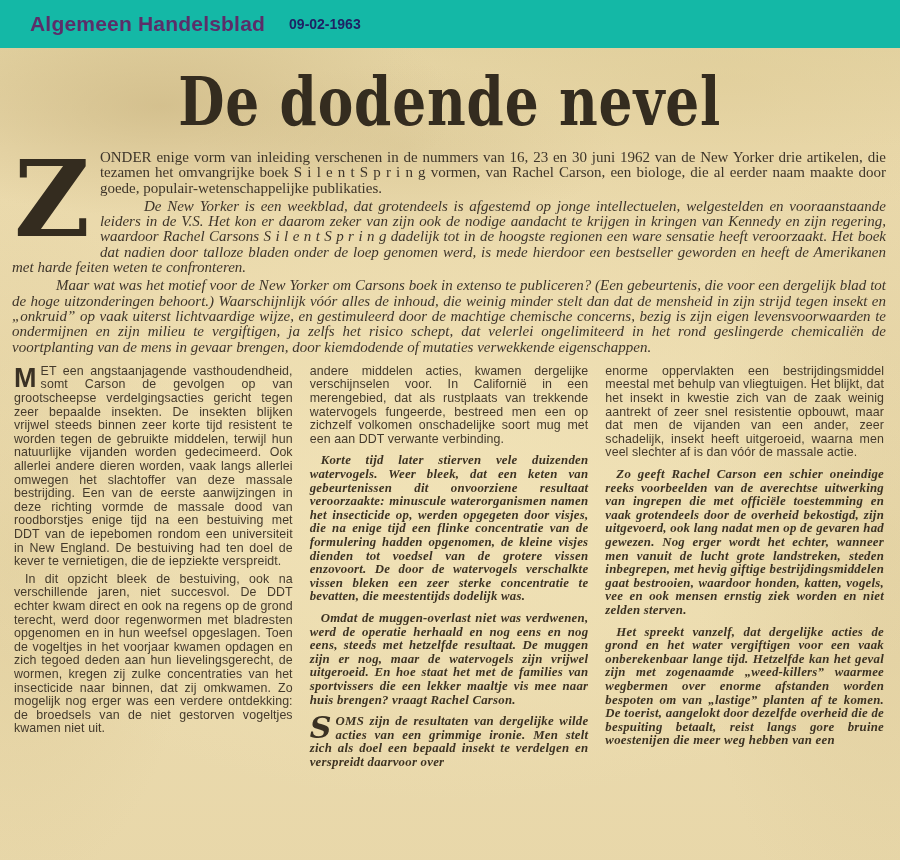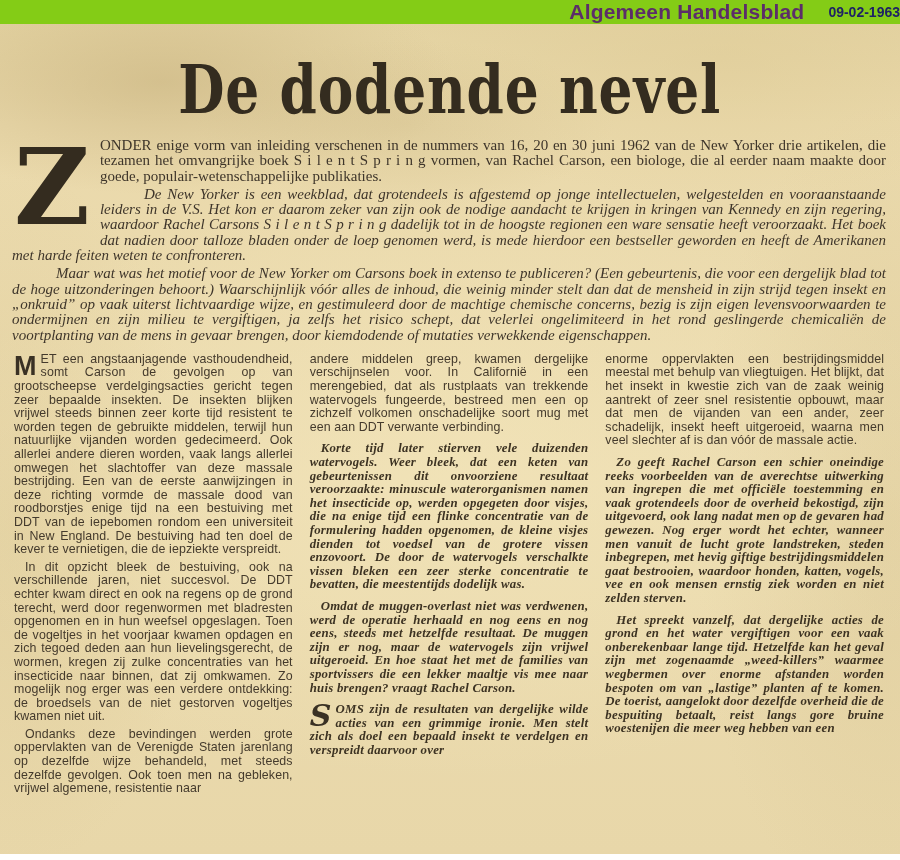--- a/index.html
+++ b/index.html
@@ -2,23 +2,22 @@
 <html><head>
 <meta charset="utf-8">
 <style>
   html,body{margin:0;padding:0;}
   body{
     width:900px;height:860px;overflow:hidden;
     font-family:"Liberation Serif",serif;
     background:#ffffff;
   }
   .masthead{
-    height:24px;background:#84cc16;display:flex;align-items:center;gap:14px;
+    height:48px;background:#14b8a6;display:flex;align-items:center;gap:14px;
     padding-left:30px;
-    justify-content:flex-end;
   }
   .pub-title{
     font-family:"Liberation Sans",sans-serif;font-weight:bold;
     font-size:21px;color:#5c2d69;letter-spacing:.2px;
   }
   .pub-date{
     font-family:"Liberation Sans",sans-serif;font-weight:bold;
     font-size:14px;color:#1e2264;margin-left:10px;
   }
   .paper{
@@ -28,21 +27,21 @@
       radial-gradient(ellipse 420px 160px at 18% 7%, rgba(196,174,122,.55), rgba(196,174,122,0) 70%),
       radial-gradient(ellipse 500px 200px at 80% 4%, rgba(222,203,150,.5), rgba(222,203,150,0) 70%),
       radial-gradient(ellipse 300px 120px at 45% 12%, rgba(205,186,134,.4), rgba(205,186,134,0) 70%),
       radial-gradient(ellipse 700px 400px at 50% 55%, rgba(244,231,188,.55), rgba(244,231,188,0) 75%),
       radial-gradient(ellipse 260px 500px at 2% 60%, rgba(214,194,140,.4), rgba(214,194,140,0) 70%),
       radial-gradient(ellipse 280px 600px at 99% 60%, rgba(216,197,146,.45), rgba(216,197,146,0) 70%),
       linear-gradient(180deg, #e4d3a2 0%, #ead9ab 12%, #ecdcb0 55%, #e8d7a9 100%);
     box-sizing:border-box;
     padding:6px 10px 0 10px;
   }
-  .headline-wrap{text-align:center;height:84px;margin-top:20px;}
+  .headline-wrap{text-align:center;height:84px;margin-top:8px;}
   .headline{
     display:inline-block;margin:0;
     font-family:"DejaVu Serif","Liberation Serif",serif;font-weight:bold;
     font-size:62px;line-height:74px;color:#342c1f;
     transform:scale(.86,1.08);transform-origin:center top;
     letter-spacing:1px;
   }
   .intro{
     color:#3e352a;font-size:15px;line-height:15.3px;
     text-align:justify;padding:4px 4px 0 2px;
@@ -87,33 +86,32 @@
   <span class="pub-date">09-02-1963</span>
 </div>
 
 <div class="paper">
   <div class="headline-wrap">
     <h1 class="headline">De dodende nevel</h1>
   </div>
 
   <section class="intro" id="intro">
       <span class="dropcap-big">Z</span>
-      <p>ONDER enige vorm van inleiding verschenen in de nummers van 16, 20 en 30 juni 1962 van de New Yorker drie artikelen, die tezamen het omvangrijke boek S i l e n t   S p r i n g vormen, van Rachel Carson, een biologe, die al eerder naam maakte door goede, populair-wetenschappelijke publikaties.</p>
+      <p>ONDER enige vorm van inleiding verschenen in de nummers van 16, 23 en 30 juni 1962 van de New Yorker drie artikelen, die tezamen het omvangrijke boek S i l e n t   S p r i n g vormen, van Rachel Carson, een biologe, die al eerder naam maakte door goede, populair-wetenschappelijke publikaties.</p>
       <p class="ind">De New Yorker is een weekblad, dat grotendeels is afgestemd op jonge intellectuelen, welgestelden en vooraanstaande leiders in de V.S. Het kon er daarom zeker van zijn ook de nodige aandacht te krijgen in kringen van Kennedy en zijn regering, waardoor Rachel Carsons S i l e n t   S p r i n g dadelijk tot in de hoogste regionen een ware sensatie heeft veroorzaakt. Het boek dat nadien door talloze bladen onder de loep genomen werd, is mede hierdoor een bestseller geworden en heeft de Amerikanen met harde feiten weten te confronteren.</p>
       <p class="ind">Maar wat was het motief voor de New Yorker om Carsons boek in extenso te publiceren? (Een gebeurtenis, die voor een dergelijk blad tot de hoge uitzonderingen behoort.) Waarschijnlijk vóór alles de inhoud, die weinig minder stelt dan dat de mensheid in zijn strijd tegen insekt en „onkruid” op vaak uiterst lichtvaardige wijze, en gestimuleerd door de machtige chemische concerns, bezig is zijn eigen levensvoorwaarden te ondermijnen en zijn milieu te vergiftigen, ja zelfs het risico schept, dat velerlei ongelimiteerd in het rond geslingerde chemicaliën de voortplanting van de mens in gevaar brengen, door kiemdodende of mutaties verwekkende eigenschappen.</p>
     </section>
 
   <section class="columns" id="columns">
       <div class="col">
         <p class="para sans has-dc"><span class="dropcap-sm">M</span>ET een angstaanjagende vasthoudendheid, somt Carson de gevolgen op van grootscheepse verdelgingsacties gericht tegen zeer bepaalde insekten. De insekten blijken vrijwel steeds binnen zeer korte tijd resistent te worden tegen de gebruikte middelen, terwijl hun natuurlijke vijanden worden gedecimeerd. Ook allerlei andere dieren worden, vaak langs allerlei omwegen het slachtoffer van deze massale bestrijding. Een van de eerste aanwijzingen in deze richting vormde de massale dood van roodborstjes enige tijd na een bestuiving met DDT van de iepebomen rondom een universiteit in New England. De bestuiving had ten doel de kever te vernietigen, die de iepziekte verspreidt.</p>
         <p class="para sans">In dit opzicht bleek de bestuiving, ook na verschillende jaren, niet succesvol. De DDT echter kwam direct en ook na regens op de grond terecht, werd door regenwormen met bladresten opgenomen en in hun weefsel opgeslagen. Toen de vogeltjes in het voorjaar kwamen opdagen en zich tegoed deden aan hun lievelingsgerecht, de wormen, kregen zij zulke concentraties van het insecticide naar binnen, dat zij omkwamen. Zo mogelijk nog erger was een verdere ontdekking: de broedsels van de niet gestorven vogeltjes kwamen niet uit.</p>
-        <p class="para sans">Ondanks deze bevindingen werden grote oppervlakten van de Verenigde Staten jarenlang op dezelfde wijze behandeld, met steeds dezelfde gevolgen. Ook toen men na gebleken, vrijwel algemene, resistentie naar</p>
       </div>
       <div class="col">
-        <p class="para sans cont">andere middelen greep, kwamen dergelijke verschijnselen voor. In Californië in een merengebied, dat als rustplaats van trekkende watervogels fungeerde, bestreed men een op zichzelf volkomen onschadelijke soort mug met een aan DDT verwante verbinding.</p>
+        <p class="para sans cont">andere middelen acties, kwamen dergelijke verschijnselen voor. In Californië in een merengebied, dat als rustplaats van trekkende watervogels fungeerde, bestreed men een op zichzelf volkomen onschadelijke soort mug met een aan DDT verwante verbinding.</p>
         <p class="para serif">Korte tijd later stierven vele duizenden watervogels. Weer bleek, dat een keten van gebeurtenissen dit onvoorziene resultaat veroorzaakte: minuscule waterorganismen namen het insecticide op, werden opgegeten door visjes, die na enige tijd een flinke concentratie van de formulering hadden opgenomen, de kleine visjes dienden tot voedsel van de grotere vissen enzovoort. De door de watervogels verschalkte vissen bleken een zeer sterke concentratie te bevatten, die meestentijds dodelijk was.</p>
         <p class="para serif">Omdat de muggen-overlast niet was verdwenen, werd de operatie herhaald en nog eens en nog eens, steeds met hetzelfde resultaat. De muggen zijn er nog, maar de watervogels zijn vrijwel uitgeroeid. En hoe staat het met de families van sportvissers die een lekker maaltje vis mee naar huis brengen? vraagt Rachel Carson.</p>
         <p class="para serif has-dc"><span class="dropcap-sm">S</span>OMS zijn de resultaten van dergelijke wilde acties van een grimmige ironie. Men stelt zich als doel een bepaald insekt te verdelgen en verspreidt daarvoor over</p>
       </div>
       <div class="col">
         <p class="para sans cont">enorme oppervlakten een bestrijdingsmiddel meestal met behulp van vliegtuigen. Het blijkt, dat het insekt in kwestie zich van de zaak weinig aantrekt of zeer snel resistentie opbouwt, maar dat men de vijanden van een ander, zeer schadelijk, insekt heeft uitgeroeid, waarna men veel slechter af is dan vóór de massale actie.</p>
         <p class="para serif">Zo geeft Rachel Carson een schier oneindige reeks voorbeelden van de averechtse uitwerking van ingrepen die met officiële toestemming en vaak grotendeels door de overheid bekostigd, zijn uitgevoerd, ook lang nadat men op de gevaren had gewezen. Nog erger wordt het echter, wanneer men vanuit de lucht grote landstreken, steden inbegrepen, met hevig giftige bestrijdingsmiddelen gaat bestrooien, waardoor honden, katten, vogels, vee en ook mensen ernstig ziek worden en niet zelden sterven.</p>
         <p class="para serif">Het spreekt vanzelf, dat dergelijke acties de grond en het water vergiftigen voor een vaak onberekenbaar lange tijd. Hetzelfde kan het geval zijn met zogenaamde „weed-killers” waarmee wegbermen over enorme afstanden worden bespoten om van „lastige” planten af te komen. De toerist, aangelokt door dezelfde overheid die de bespuiting betaalt, reist langs gore bruine woestenijen die meer weg hebben van een</p>
       </div>
     </section>

